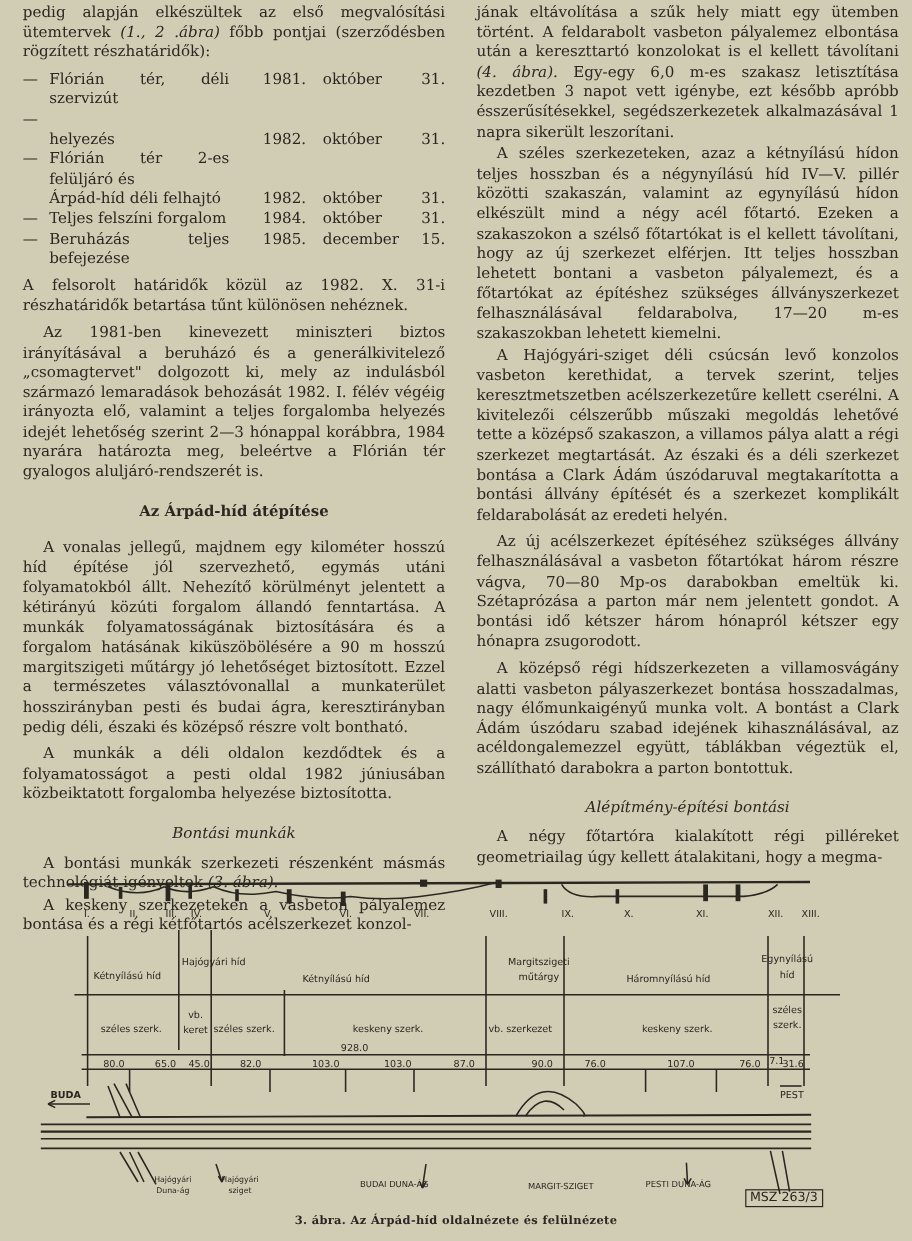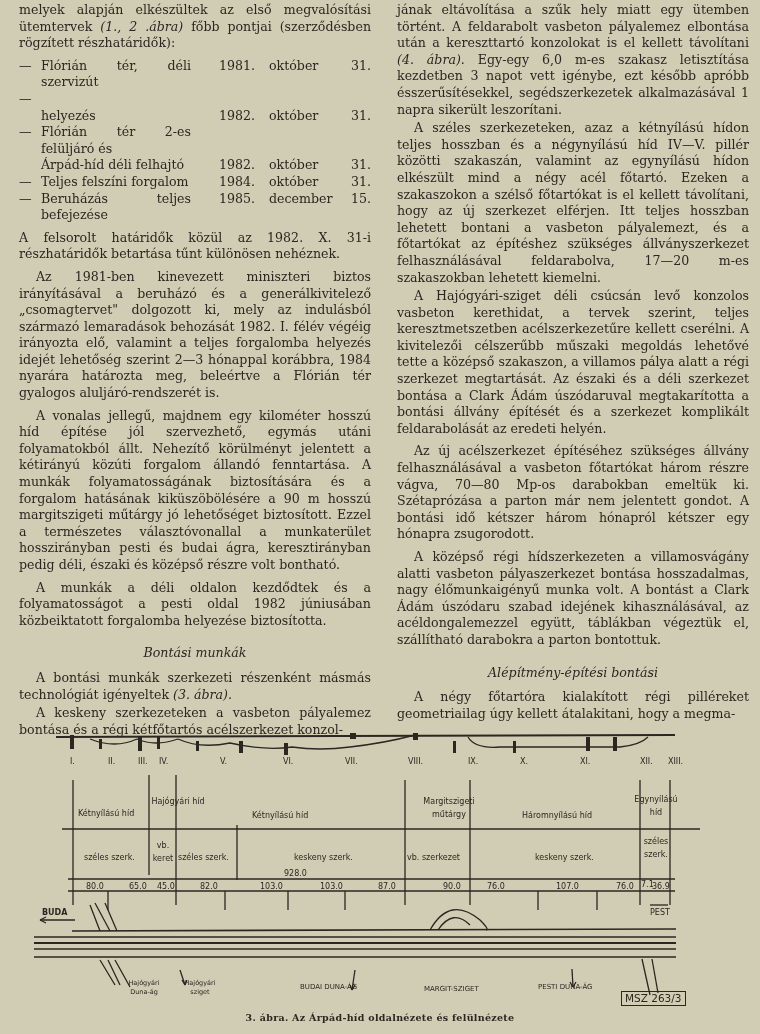--- a/index.html
+++ b/index.html
@@ -23,21 +23,21 @@
   .figure { position:absolute; left:20px; top:725px; width:720px; height:290px; }
   .figure svg { position:absolute; left:0; top:0; }
   .dlabel { position:absolute; font-family:"DejaVu Sans","Liberation Sans",sans-serif; font-size:8px; color:#2a2620; white-space:nowrap; }
   .caption { position:absolute; left:0; width:760px; top:1012px; text-align:center; font-size:9.5px; font-weight:bold; letter-spacing:0.3px; }
   .stamp { position:absolute; left:621px; top:991px; border:1px solid #2a2620; font-family:"DejaVu Sans","Liberation Sans",sans-serif; font-size:10.5px; padding:0 3px; line-height:13px; }
 </style>
 </head>
 <body>
 
 <div class="col left">
-  <p><span>melyek alapján elkészültek az első megvalósítási ütemtervek</span> <em>(1., 2 .ábra)</em> <span>főbb pontjai (szerződésben rögzített részhatáridők):</span></p>
+  <p><span>pedig alapján elkészültek az első megvalósítási ütemtervek</span> <em>(1., 2 .ábra)</em> <span>főbb pontjai (szerződésben rögzített részhatáridők):</span></p>
   <ul class="sched">
     <li>
         <span class="dash">—</span>
         <span class="what">Flórián tér, déli szervizút</span>
         <span class="yr">1981.</span>
         <span class="mo">október</span>
         <span class="dy">31.</span>
       </li>
     <li>
         <span class="dash">—</span>
@@ -76,20 +76,21 @@
     <li>
         <span class="dash">—</span>
         <span class="what">Beruházás teljes befejezése</span>
         <span class="yr">1985.</span>
         <span class="mo">december</span>
         <span class="dy">15.</span>
       </li>
   </ul>
   <p>A felsorolt határidők közül az 1982. X. 31-i részhatáridők betartása tűnt különösen nehéznek.</p>
   <p class="indent">Az 1981-ben kinevezett miniszteri biztos irányításával a beruházó és a generálkivitelező „csomagtervet" dolgozott ki, mely az indulásból származó lemaradások behozását 1982. I. félév végéig irányozta elő, valamint a teljes forgalomba helyezés idejét lehetőség szerint 2—3 hónappal korábbra, 1984 nyarára határozta meg, beleértve a Flórián tér gyalogos aluljáró-rendszerét is.</p>
+  <p class="heading">Az Árpád-híd átépítése</p>
   <p class="indent">A vonalas jellegű, majdnem egy kilométer hosszú híd építése jól szervezhető, egymás utáni folyamatokból állt. Nehezítő körülményt jelentett a kétirányú közúti forgalom állandó fenntartása. A munkák folyamatosságának biztosítására és a forgalom hatásának kiküszöbölésére a 90 m hosszú margitszigeti műtárgy jó lehetőséget biztosított. Ezzel a természetes választóvonallal a munkaterület hosszirányban pesti és budai ágra, keresztirányban pedig déli, északi és középső részre volt bontható.</p>
   <p class="indent">A munkák a déli oldalon kezdődtek és a folyamatosságot a pesti oldal 1982 júniusában közbeiktatott forgalomba helyezése biztosította.</p>
   <p class="subheading">Bontási munkák</p>
   <p class="indent" style="margin-bottom:2px"><span>A bontási munkák szerkezeti részenként másmás technológiát igényeltek</span> <em>(3. ábra).</em></p>
   <p class="indent">A keskeny szerkezeteken a vasbeton pályalemez bontása és a régi kétfőtartós acélszerkezet konzol-</p>
 </div>
 
 <div class="col right">
   <p style="margin-bottom:2px"><span>jának eltávolítása a szűk hely miatt egy ütemben történt. A feldarabolt vasbeton pályalemez elbontása után a kereszttartó konzolokat is el kellett távolítani</span> <em>(4. ábra).</em> <span>Egy-egy 6,0 m-es szakasz letisztítása kezdetben 3 napot vett igénybe, ezt később apróbb ésszerűsítésekkel, segédszerkezetek alkalmazásával 1 napra sikerült leszorítani.</span></p>
   <p class="indent" style="margin-bottom:2px">A széles szerkezeteken, azaz a kétnyílású hídon teljes hosszban és a négynyílású híd IV—V. pillér közötti szakaszán, valamint az egynyílású hídon elkészült mind a négy acél főtartó. Ezeken a szakaszokon a szélső főtartókat is el kellett távolítani, hogy az új szerkezet elférjen. Itt teljes hosszban lehetett bontani a vasbeton pályalemezt, és a főtartókat az építéshez szükséges állványszerkezet felhasználásával feldarabolva, 17—20 m-es szakaszokban lehetett kiemelni.</p>
@@ -204,25 +205,25 @@
   <span class="dlabel" style="left:137px;top:157px">45.0</span>
   <span class="dlabel" style="left:180px;top:157px">82.0</span>
   <span class="dlabel" style="left:240px;top:157px">103.0</span>
   <span class="dlabel" style="left:300px;top:157px">103.0</span>
   <span class="dlabel" style="left:358px;top:157px">87.0</span>
   <span class="dlabel" style="left:423px;top:157px">90.0</span>
   <span class="dlabel" style="left:467px;top:157px">76.0</span>
   <span class="dlabel" style="left:536px;top:157px">107.0</span>
   <span class="dlabel" style="left:596px;top:157px">76.0</span>
   <span class="dlabel" style="left:621px;top:155px">7.1</span>
-  <span class="dlabel" style="left:632px;top:157px">36.9</span>
+  <span class="dlabel" style="left:632px;top:157px">31.6</span>
 
   <span class="dlabel" style="left:22px;top:183px;font-weight:bold">BUDA</span>
   <span class="dlabel" style="left:630px;top:183px">PEST</span>
   <span class="dlabel" style="left:104px;top:254px;width:40px;white-space:normal;text-align:center;line-height:9px;font-size:6.5px">Hajógyári Duna-ág</span>
   <span class="dlabel" style="left:160px;top:254px;width:40px;white-space:normal;text-align:center;line-height:9px;font-size:6.5px">Hajógyári sziget</span>
   <span class="dlabel" style="left:280px;top:258px;font-size:7px">BUDAI DUNA-ÁG</span>
-  <span class="dlabel" style="left:404px;top:260px;font-size:7px">MARGIT-SZIGET</span>
+  <span class="dlabel" style="left:420px;top:260px;font-size:7px">MARGIT-SZIGET</span>
   <span class="dlabel" style="left:518px;top:258px;font-size:7px">PESTI DUNA-ÁG</span>
 </div>
 
 <div class="stamp">MSZ 263/3</div>
 <div class="caption">3. ábra. Az Árpád-híd oldalnézete és felülnézete</div>
 
 </body></html>

